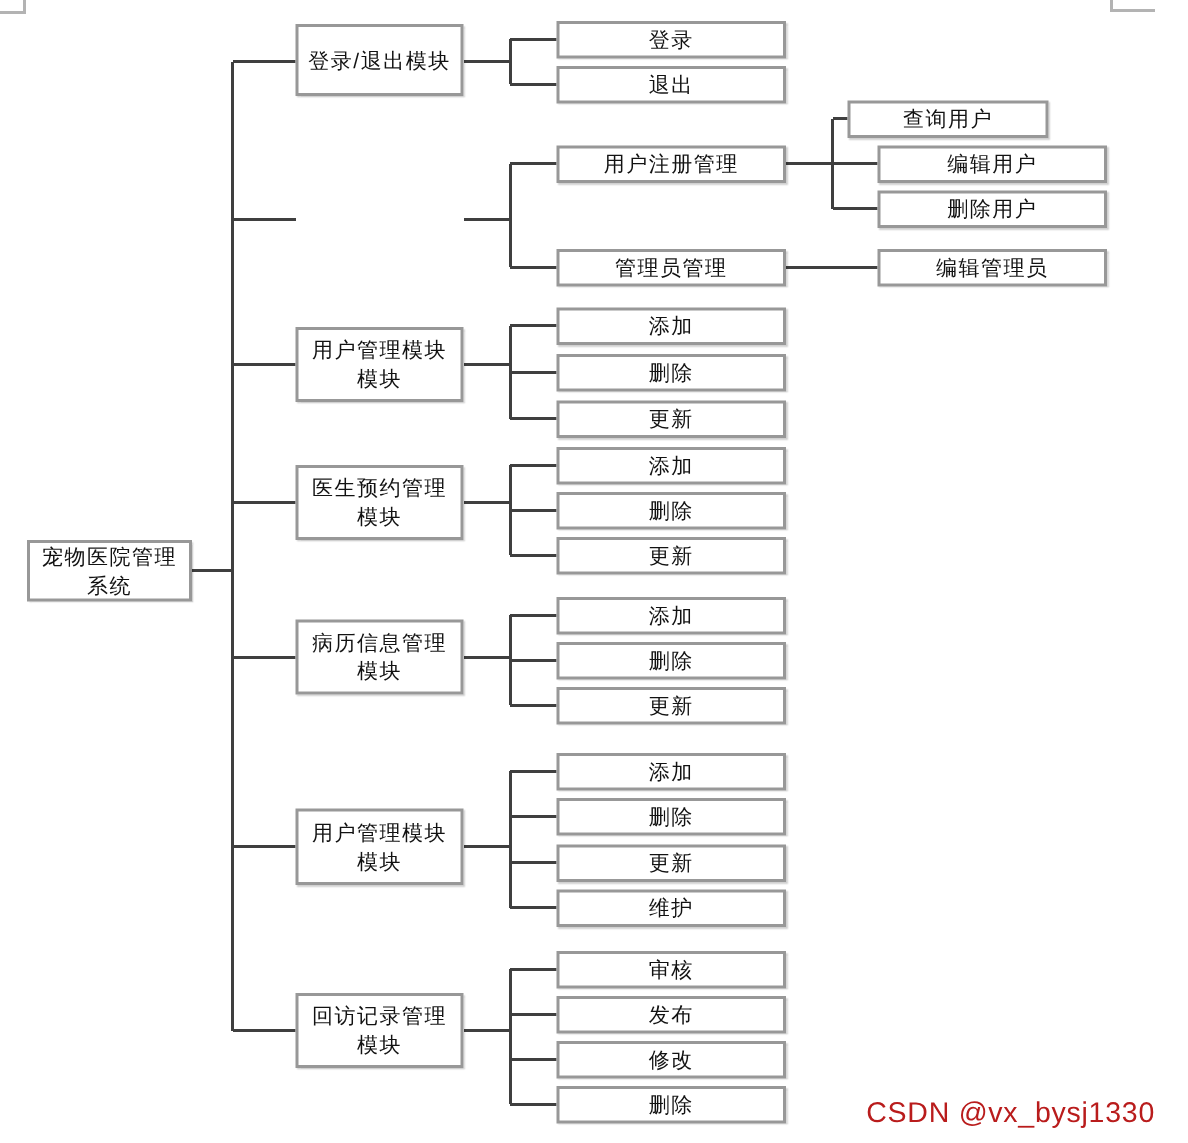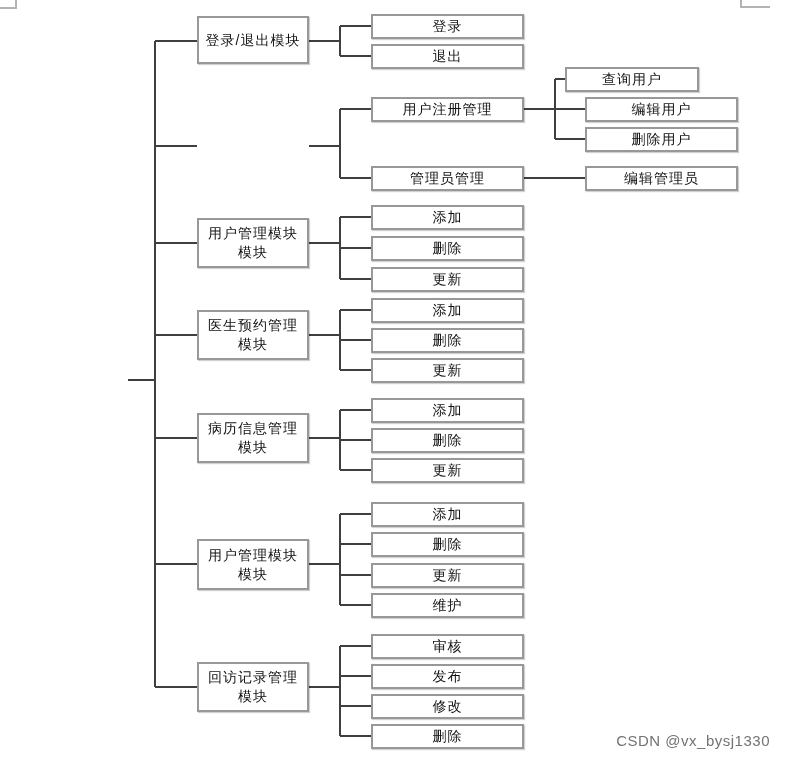--- a/index.html
+++ b/index.html
@@ -10,21 +10,21 @@
   svg.wires{position:absolute;left:0;top:0;z-index:1;}
   .box{
     position:absolute;box-sizing:border-box;z-index:2;background:#ffffff;
     border:2px solid #989898;box-shadow:1px 1px 1px rgba(0,0,0,.18);
     display:flex;align-items:center;justify-content:center;
     text-align:center;font-size:14px;line-height:19px;letter-spacing:1px;
     color:#121212;white-space:pre-line;padding:0 2px;
   }
   .watermark{
     position:absolute;z-index:3;right:22px;top:732px;
-    font-size:15px;letter-spacing:.5px;color:#737373;
+    font-size:19px;letter-spacing:.5px;color:#b91c1c;
   }
 </style>
 </head>
 <body>
 
 <div class="canvas">
 
   <svg class="wires" width="792" height="762" viewBox="0 0 792 762">
 
     <path d="M128 380 H155 M155 41 V687
@@ -36,20 +36,22 @@
          M309 243 H340 M340 217 V279 M340 217 H371 M340 248 H371 M340 279 H371
          M309 335 H340 M340 310 V370 M340 310 H371 M340 340 H371 M340 370 H371
          M309 438 H340 M340 410 V470 M340 410 H371 M340 440 H371 M340 470 H371
          M309 564 H340 M340 514 V605 M340 514 H371 M340 544 H371 M340 575 H371 M340 605 H371
          M309 687 H340 M340 646 V736 M340 646 H371 M340 676 H371 M340 706 H371 M340 736 H371" stroke="#3f3f3f" stroke-width="2" fill="none" shape-rendering="crispEdges"></path>
 
     <path d="M0 8 H16 V0" stroke="#b3b3b3" stroke-width="2" fill="none" shape-rendering="crispEdges"></path>
     <path d="M741 0 V7 H770" stroke="#b3b3b3" stroke-width="2" fill="none" shape-rendering="crispEdges"></path>
   </svg>
 
+  <div class="box" style="left:18px;top:360px;width:110px;height:41px">宠物医院管理
+系统</div>
 
   <div class="box" style="left:197px;top:16px;width:112px;height:48px">登录/退出模块</div>
   <div class="box" style="left:197px;top:218px;width:112px;height:50px">用户管理模块
 模块</div>
   <div class="box" style="left:197px;top:310px;width:112px;height:50px">医生预约管理
 模块</div>
   <div class="box" style="left:197px;top:413px;width:112px;height:50px">病历信息管理
 模块</div>
   <div class="box" style="left:197px;top:539px;width:112px;height:51px">用户管理模块
 模块</div>

